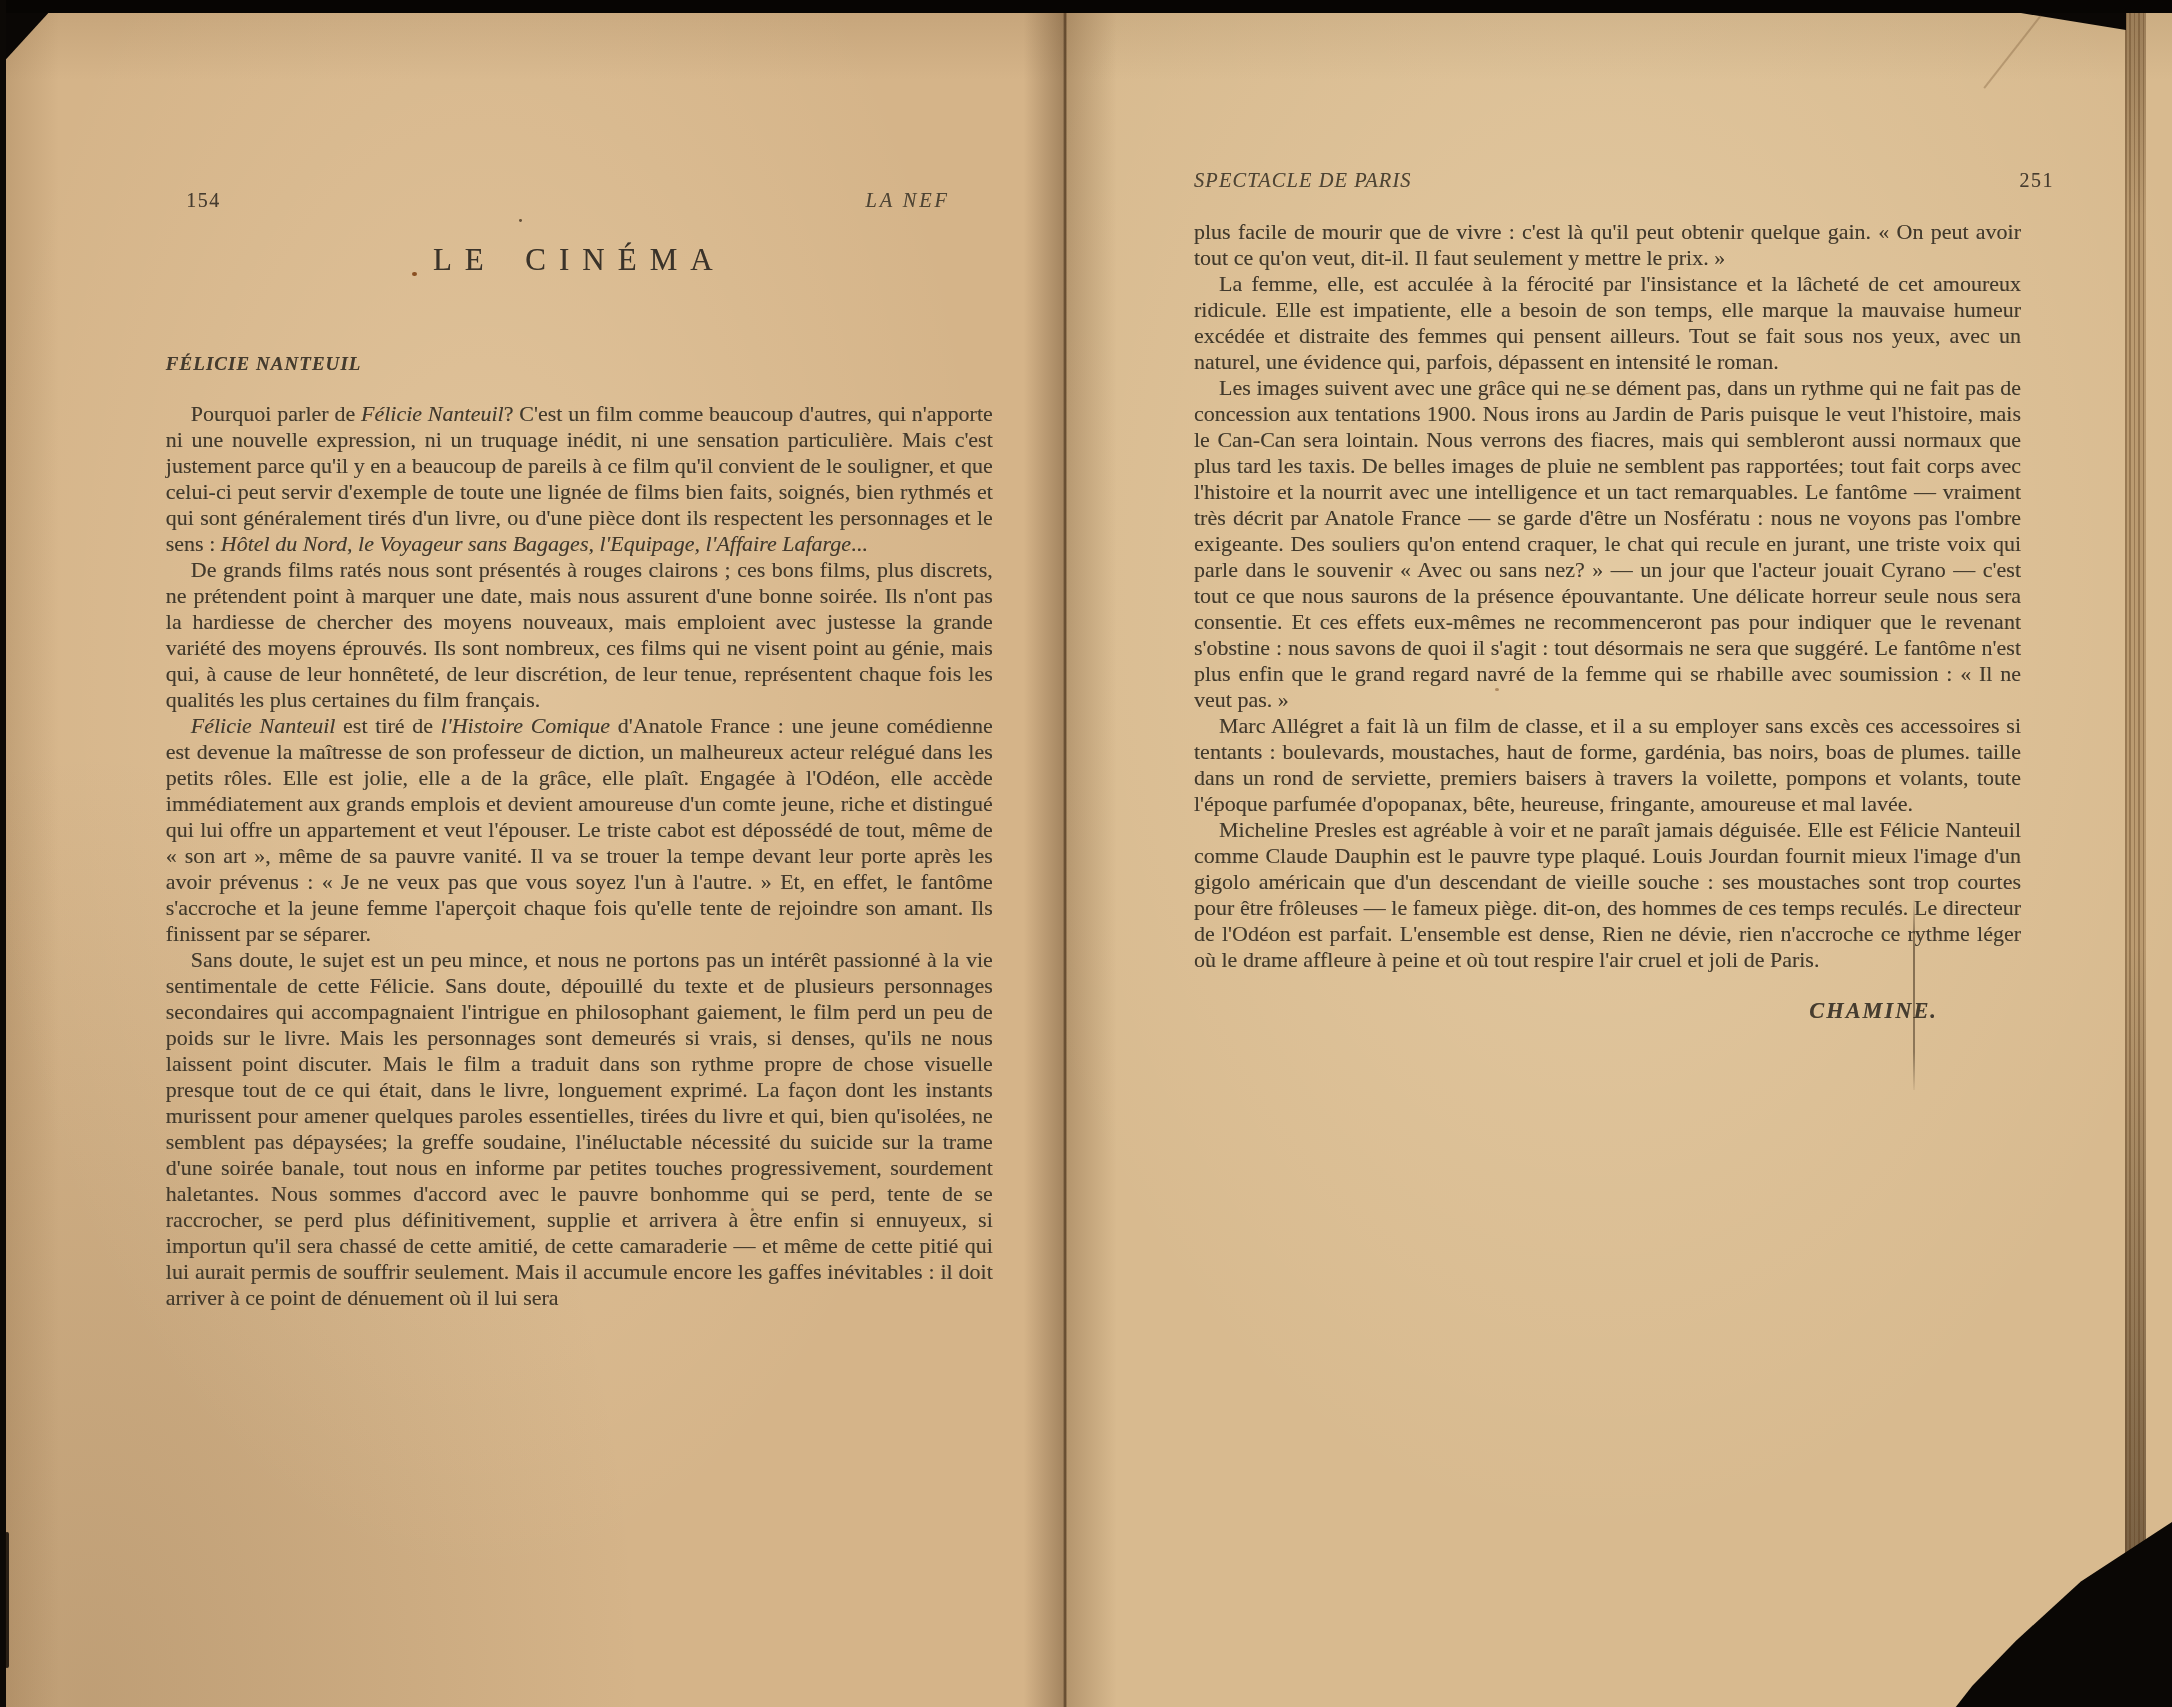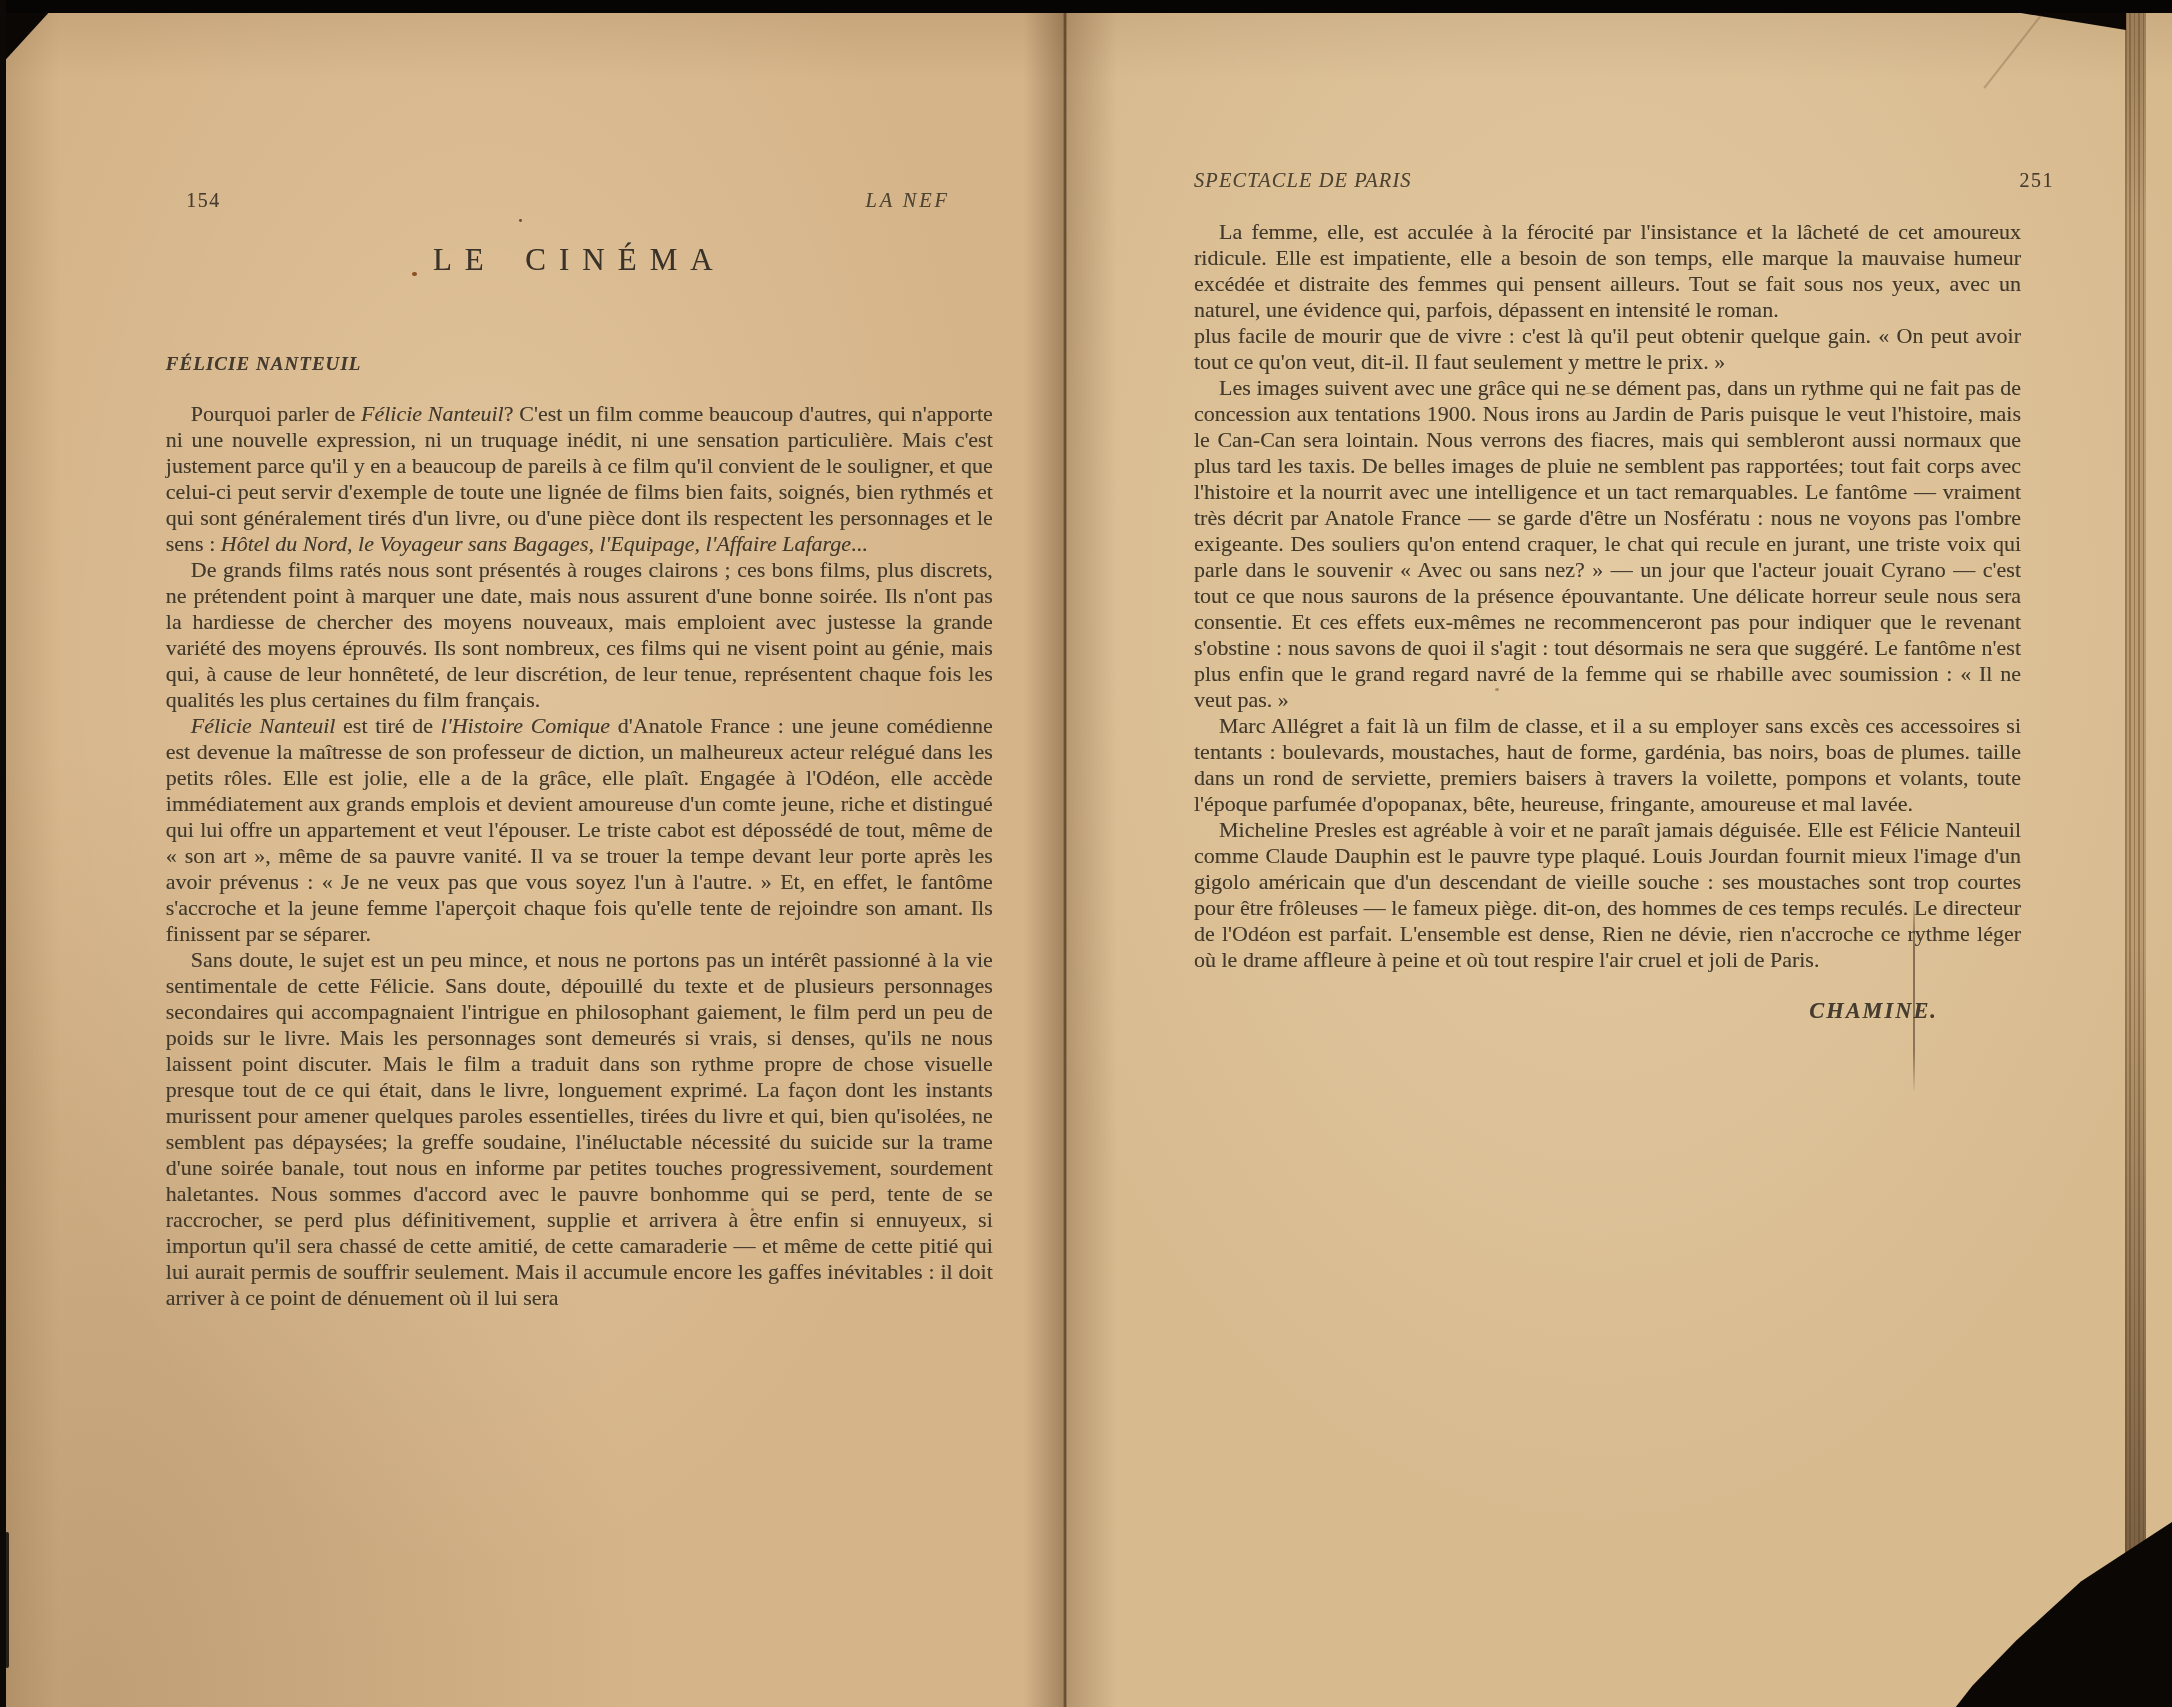--- a/index.html
+++ b/index.html
@@ -125,22 +125,22 @@
       <p class="para indent"><span>Sans doute, le sujet est un peu mince, et nous ne portons pas un intérêt passionné à la vie sentimentale de cette Félicie. Sans doute, dépouillé du texte et de plusieurs personnages secondaires qui accompagnaient l'intrigue en philosophant gaiement, le film perd un peu de poids sur le livre. Mais les personnages sont demeurés si vrais, si denses, qu'ils ne nous laissent point discuter. Mais le film a traduit dans son rythme propre de chose visuelle presque tout de ce qui était, dans le livre, longuement exprimé. La façon dont les instants murissent pour amener quelques paroles essentielles, tirées du livre et qui, bien qu'isolées, ne semblent pas dépaysées; la greffe soudaine, l'inéluctable nécessité du suicide sur la trame d'une soirée banale, tout nous en informe par petites touches progressivement, sourdement haletantes. Nous sommes d'accord avec le pauvre bonhomme qui se perd, tente de se raccrocher, se perd plus définitivement, supplie et arrivera à être enfin si ennuyeux, si importun qu'il sera chassé de cette amitié, de cette camaraderie — et même de cette pitié qui lui aurait permis de souffrir seulement. Mais il accumule encore les gaffes inévitables : il doit arriver à ce point de dénuement où il lui sera</span></p>
     </div>
 </div>
 
 <div class="page page-right">
   <div class="header-row header-row-right">
     <span class="running-head running-head-right">SPECTACLE DE PARIS</span>
     <span class="pagenum">251</span>
   </div>
   <div class="body-text body-text-right">
-  <p class="para indent"><span>La femme, elle, est acculée à la férocité par l'insistance et la lâcheté de cet amoureux ridicule. Elle est impatiente, elle a besoin de son temps, elle marque la mauvaise humeur excédée et distraite des femmes qui pensent ailleurs. Tout se fait sous nos yeux, avec un naturel, une évidence qui, parfois, dépassent en intensité le roman.</span></p>
-      <p class="para"><span>plus facile de mourir que de vivre : c'est là qu'il peut obtenir quelque gain. « On peut avoir tout ce qu'on veut, dit-il. Il faut seulement y mettre le prix. »</span></p>
+  <p class="para"><span>plus facile de mourir que de vivre : c'est là qu'il peut obtenir quelque gain. « On peut avoir tout ce qu'on veut, dit-il. Il faut seulement y mettre le prix. »</span></p>
+      <p class="para indent"><span>La femme, elle, est acculée à la férocité par l'insistance et la lâcheté de cet amoureux ridicule. Elle est impatiente, elle a besoin de son temps, elle marque la mauvaise humeur excédée et distraite des femmes qui pensent ailleurs. Tout se fait sous nos yeux, avec un naturel, une évidence qui, parfois, dépassent en intensité le roman.</span></p>
       <p class="para indent"><span>Les images suivent avec une grâce qui ne se dément pas, dans un rythme qui ne fait pas de concession aux tentations 1900. Nous irons au Jardin de Paris puisque le veut l'histoire, mais le Can-Can sera lointain. Nous verrons des fiacres, mais qui sembleront aussi normaux que plus tard les taxis. De belles images de pluie ne semblent pas rapportées; tout fait corps avec l'histoire et la nourrit avec une intelligence et un tact remarquables. Le fantôme — vraiment très décrit par Anatole France — se garde d'être un Nosfératu : nous ne voyons pas l'ombre exigeante. Des souliers qu'on entend craquer, le chat qui recule en jurant, une triste voix qui parle dans le souvenir « Avec ou sans nez? » — un jour que l'acteur jouait Cyrano — c'est tout ce que nous saurons de la présence épouvantante. Une délicate horreur seule nous sera consentie. Et ces effets eux-mêmes ne recommenceront pas pour indiquer que le revenant s'obstine : nous savons de quoi il s'agit : tout désormais ne sera que suggéré. Le fantôme n'est plus enfin que le grand regard navré de la femme qui se rhabille avec soumission : « Il ne veut pas. »</span></p>
       <p class="para indent"><span>Marc Allégret a fait là un film de classe, et il a su employer sans excès ces accessoires si tentants : boulevards, moustaches, haut de forme, gardénia, bas noirs, boas de plumes. taille dans un rond de serviette, premiers baisers à travers la voilette, pompons et volants, toute l'époque parfumée d'opopanax, bête, heureuse, fringante, amoureuse et mal lavée.</span></p>
       <p class="para indent"><span>Micheline Presles est agréable à voir et ne paraît jamais déguisée. Elle est Félicie Nanteuil comme Claude Dauphin est le pauvre type plaqué. Louis Jourdan fournit mieux l'image d'un gigolo américain que d'un descendant de vieille souche : ses moustaches sont trop courtes pour être frôleuses — le fameux piège. dit-on, des hommes de ces temps reculés. Le directeur de l'Odéon est parfait. L'ensemble est dense, Rien ne dévie, rien n'accroche ce rythme léger où le drame affleure à peine et où tout respire l'air cruel et joli de Paris.</span></p>
       <p class="signature">CHAMINE.</p>
     </div>
 </div>
 
 <div class="gutter-line"></div>
 <div class="fore-edge"></div>
 <div class="corner-notch-tl"></div>

